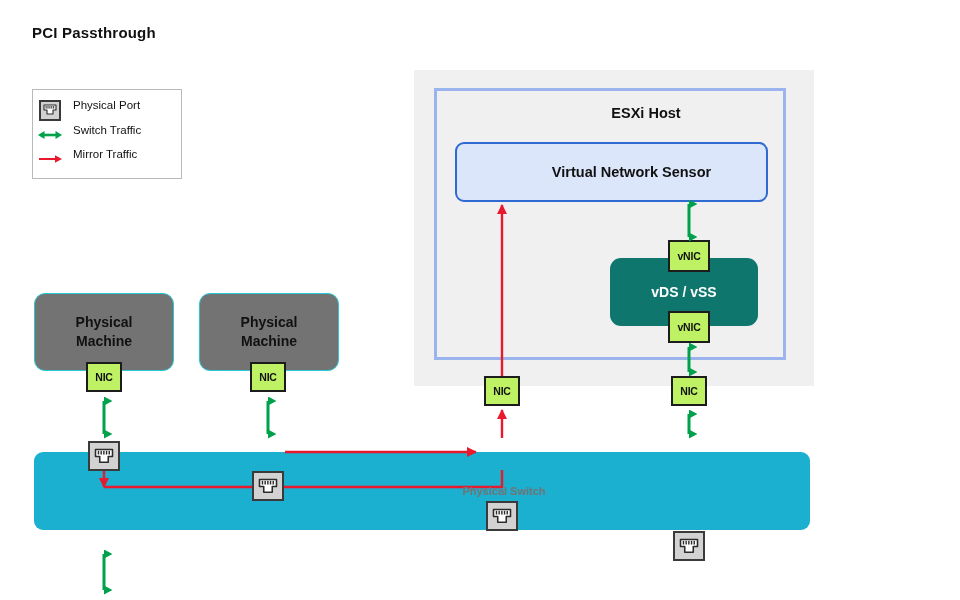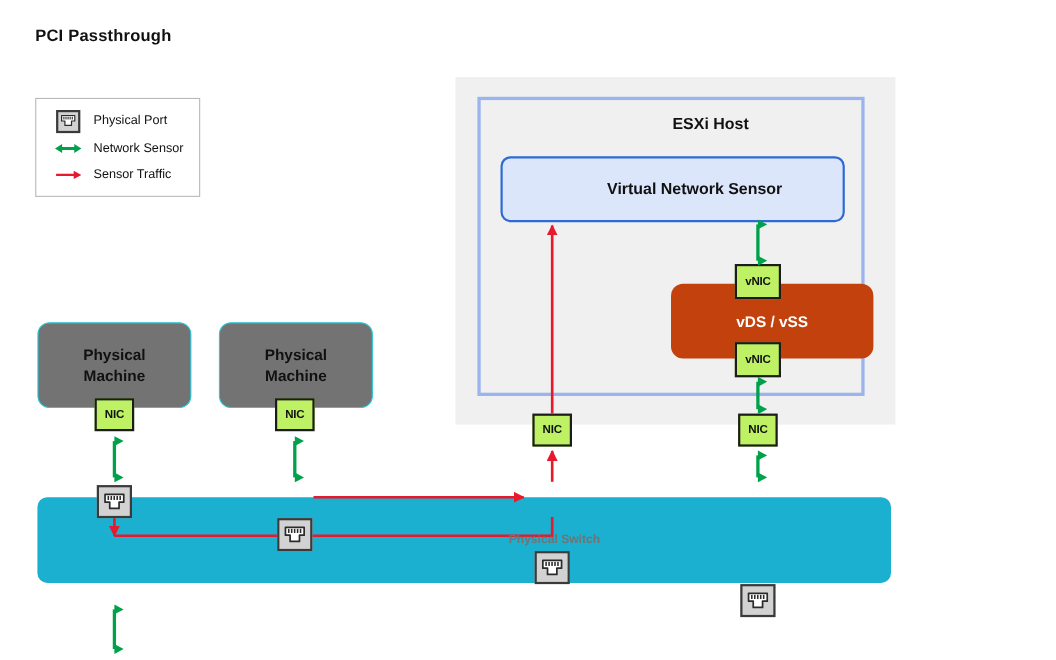--- a/index.html
+++ b/index.html
@@ -5,21 +5,21 @@
   html,body{margin:0;padding:0;background:#ffffff;}
   body{width:960px;height:600px;position:relative;overflow:hidden;
        font-family:"Liberation Sans","DejaVu Sans",sans-serif;color:#111;}
   .abs{position:absolute;}
 
   
   #page-title{left:32px;top:24px;font-size:15px;font-weight:600;letter-spacing:.2px;}
 
   
   #legend{left:32px;top:89px;width:148px;height:88px;border:1px solid #b9b9b9;background:#fff;}
-  .legend-row{position:absolute;left:16px;height:22px;display:flex;align-items:center;}
+  .legend-row{position:absolute;left:4px;height:22px;display:flex;align-items:flex-start;}
   .legend-row .lbl{font-size:11.5px;margin-left:10px;white-space:nowrap;}
   #legend-row-port{top:9px;}
   #legend-row-net{top:34px;}
   #legend-row-mirror{top:58px;}
   .legend-swatch{width:26px;height:22px;display:flex;align-items:center;justify-content:center;}
 
   
   .port{position:relative;background:#d2d2d2;border:2.5px solid #3a3a3a;
         box-sizing:border-box;display:flex;align-items:center;justify-content:center;}
   .port svg{display:block;}
@@ -31,21 +31,21 @@
   #esxi-title{left:434px;top:105px;width:424px;text-align:center;
               font-size:14.5px;font-weight:600;}
 
   
   #vns-box{left:455px;top:142px;width:313px;height:60px;background:#dce6fa;
            border:2px solid #2e6ad1;border-radius:9px;box-sizing:border-box;
            display:flex;align-items:center;justify-content:center;
            font-size:14.5px;font-weight:600;color:#111;padding-left:40px;}
 
   
-  #vds-box{left:610px;top:258px;width:184px;height:68px;background:#c2410c;
+  #vds-box{left:610px;top:258px;width:148px;height:68px;background:#0f766e;
            border-radius:11px;display:flex;align-items:center;justify-content:center;
            font-size:14px;font-weight:600;color:#fff;}
 
   
   .chip{background:#bef264;border:2.5px solid #1c1c1c;box-sizing:border-box;
         display:flex;align-items:center;justify-content:center;
         font-size:10.5px;font-weight:700;color:#111;letter-spacing:-.2px;}
   #vnic-top{left:668px;top:240px;width:42px;height:32px;}
   #vnic-bottom{left:668px;top:311px;width:42px;height:32px;}
   #nic-pm1{left:86px;top:362px;width:36px;height:30px;}
@@ -103,31 +103,31 @@
   </div>
 
   <div class="legend-row" id="legend-row-net">
     <span class="legend-swatch">
       <svg width="26" height="14" viewBox="0 0 26 14">
         <line x1="5" y1="7" x2="21" y2="7" stroke="#00a14b" stroke-width="2.6"></line>
         <path d="M1 7 L7.5 3 L7.5 11 Z" fill="#00a14b"></path>
         <path d="M25 7 L18.5 3 L18.5 11 Z" fill="#00a14b"></path>
       </svg>
     </span>
-    <span class="lbl">Network Sensor</span>
+    <span class="lbl">Switch Traffic</span>
   </div>
 
   <div class="legend-row" id="legend-row-mirror">
     <span class="legend-swatch">
       <svg width="26" height="14" viewBox="0 0 26 14">
         <line x1="2" y1="7" x2="20" y2="7" stroke="#e8192c" stroke-width="2"></line>
         <path d="M25 7 L18 3.2 L18 10.8 Z" fill="#e8192c"></path>
       </svg>
     </span>
-    <span class="lbl">Sensor Traffic</span>
+    <span class="lbl">Mirror Traffic</span>
   </div>
 </div>
 
 <div class="abs" id="esxi-panel"></div>
 <div class="abs" id="esxi-box"></div>
 <div class="abs" id="esxi-title">ESXi Host</div>
 
 <div class="abs" id="vns-box">Virtual Network Sensor</div>
 
 <div class="abs" id="vds-box">vDS / vSS</div>

